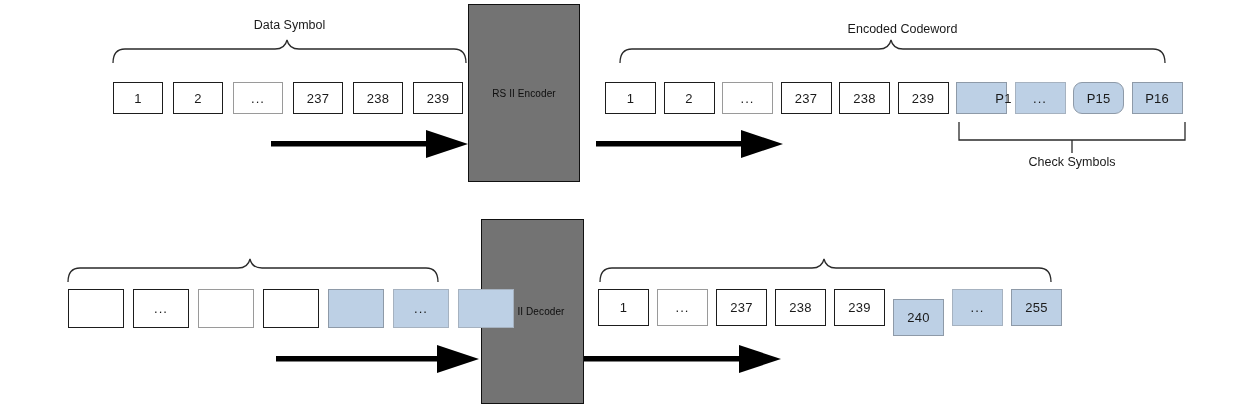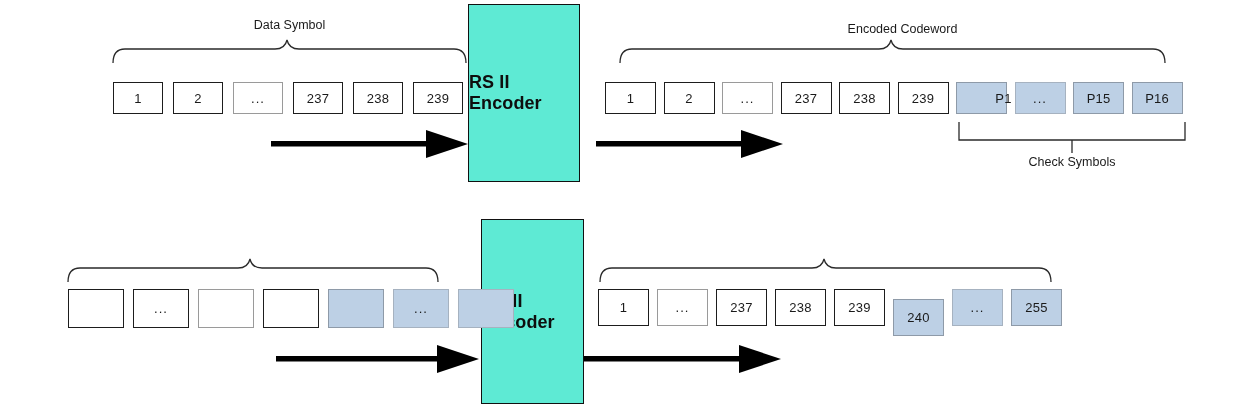--- a/index.html
+++ b/index.html
@@ -17,24 +17,24 @@
     font-size:13px;color:#1a1a1a;background:#ffffff;
     border:1.6px solid #1d1d1d;letter-spacing:.2px;
   }
   .box.soft{border-color:#9a9a9a;}
   .box.blue{background:#bdd0e5;border:1.6px solid #8e9aa8;}
   .box.blue.soft{border-color:#a6b2c0;}
   .box .dots{font-size:13px;letter-spacing:1px;line-height:1;}
 
   
   .proc{
-    position:absolute;box-sizing:border-box;background:#5eead4;
+    position:absolute;box-sizing:border-box;background:#737373;
     border:1.7px solid #111;
     display:flex;align-items:center;justify-content:center;
-    font-weight:bold;font-size:18px;color:#0e0e0e;letter-spacing:.1px;
+    font-weight:normal;font-size:10px;color:#0e0e0e;letter-spacing:.1px;
   }
 
   
   .lbl{
     position:absolute;font-size:12.5px;color:#1a1a1a;
     white-space:nowrap;text-align:center;
   }
 
   
   .vec{position:absolute;left:0;top:0;width:1249px;height:409px;overflow:visible;}
@@ -125,21 +125,21 @@
     </div>
     <div class="box" style="left: 897.5px; top: 82px; width: 51px; height: 32px;">
       <span>239</span>
     </div>
     <div class="box blue" style="left: 956px; top: 82px; width: 51px; height: 32px; padding-left: 44px;">
       <span>P1</span>
     </div>
     <div class="box blue soft" style="left: 1014.5px; top: 82px; width: 51px; height: 32px;">
       <span class="dots">...</span>
     </div>
-    <div class="box blue" style="left: 1073px; top: 82px; width: 51px; height: 32px;">
+    <div class="box blue" style="left: 1073px; top: 82px; width: 51px; height: 32px; border-radius: 9px;">
       <span>P15</span>
     </div>
     <div class="box blue" style="left: 1131.5px; top: 82px; width: 51px; height: 32px;">
       <span>P16</span>
     </div>
     <div class="box" style="left: 68px; top: 289px; width: 56px; height: 39px;"></div>
     <div class="box" style="left: 133px; top: 289px; width: 56px; height: 39px;">
       <span class="dots">...</span>
     </div>
     <div class="box soft" style="left: 198px; top: 289px; width: 56px; height: 39px;"></div>

